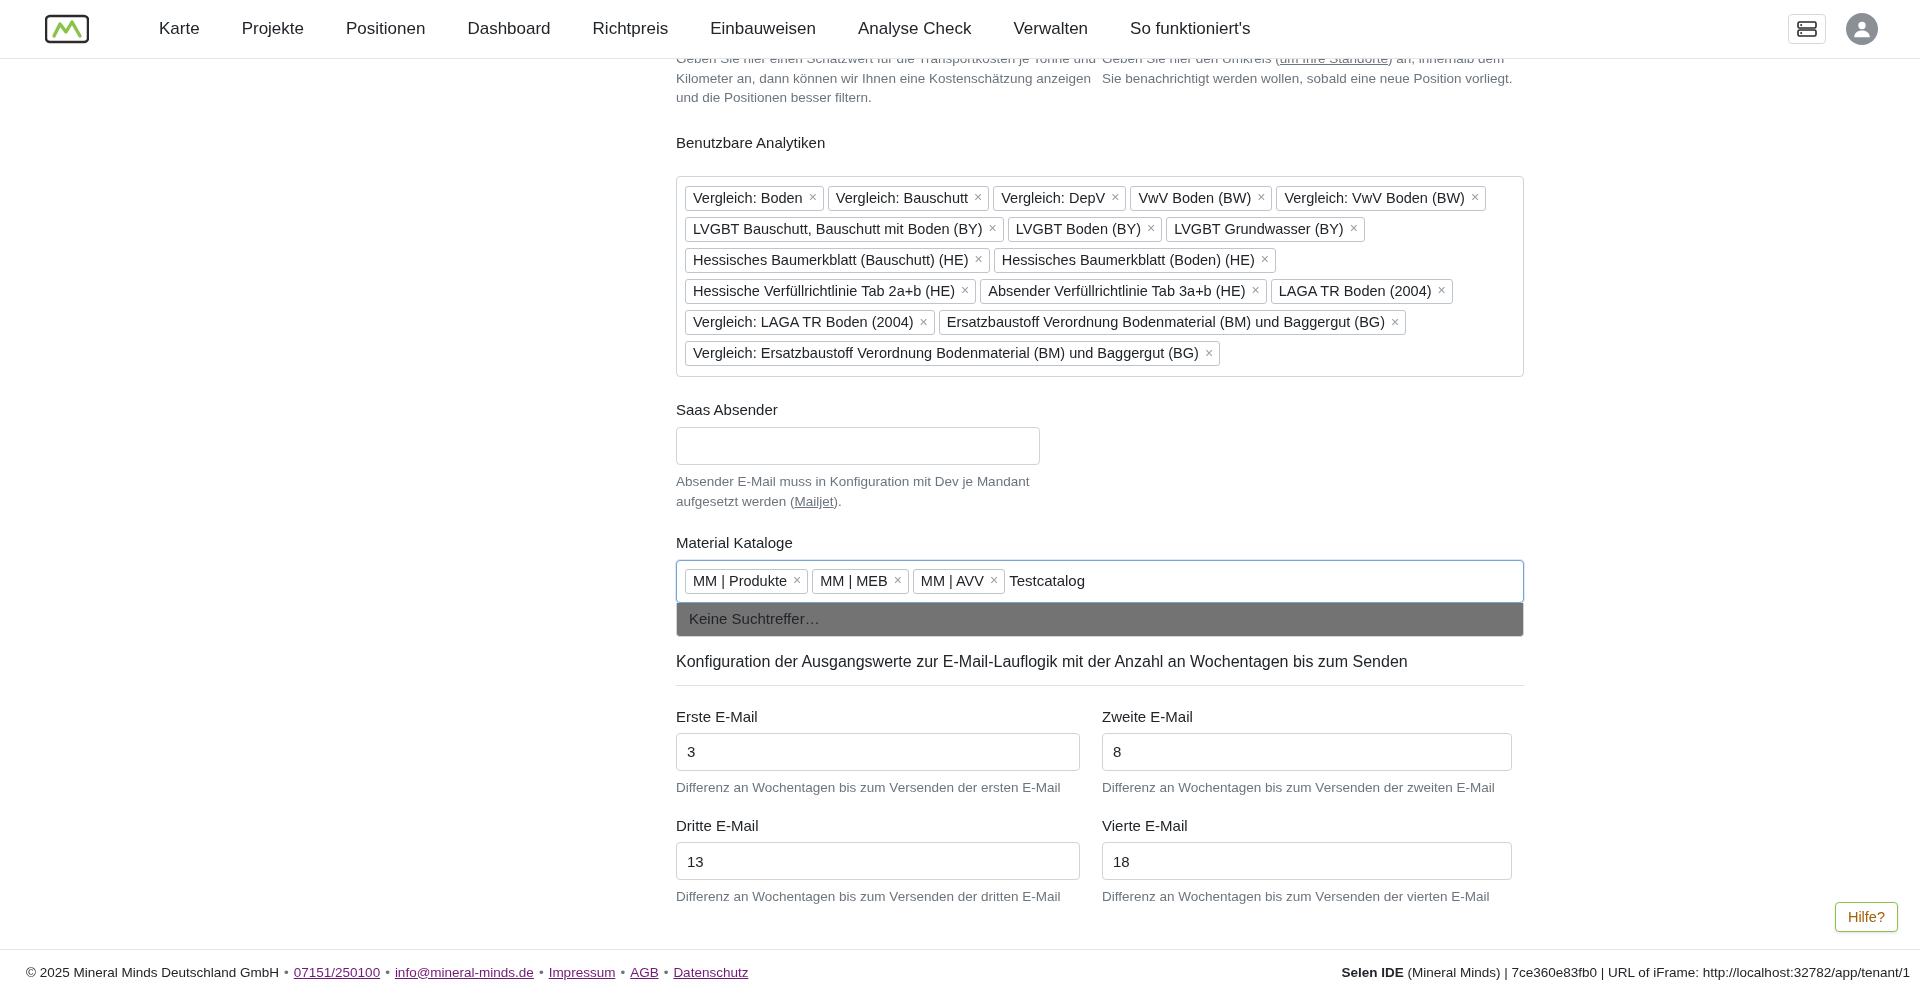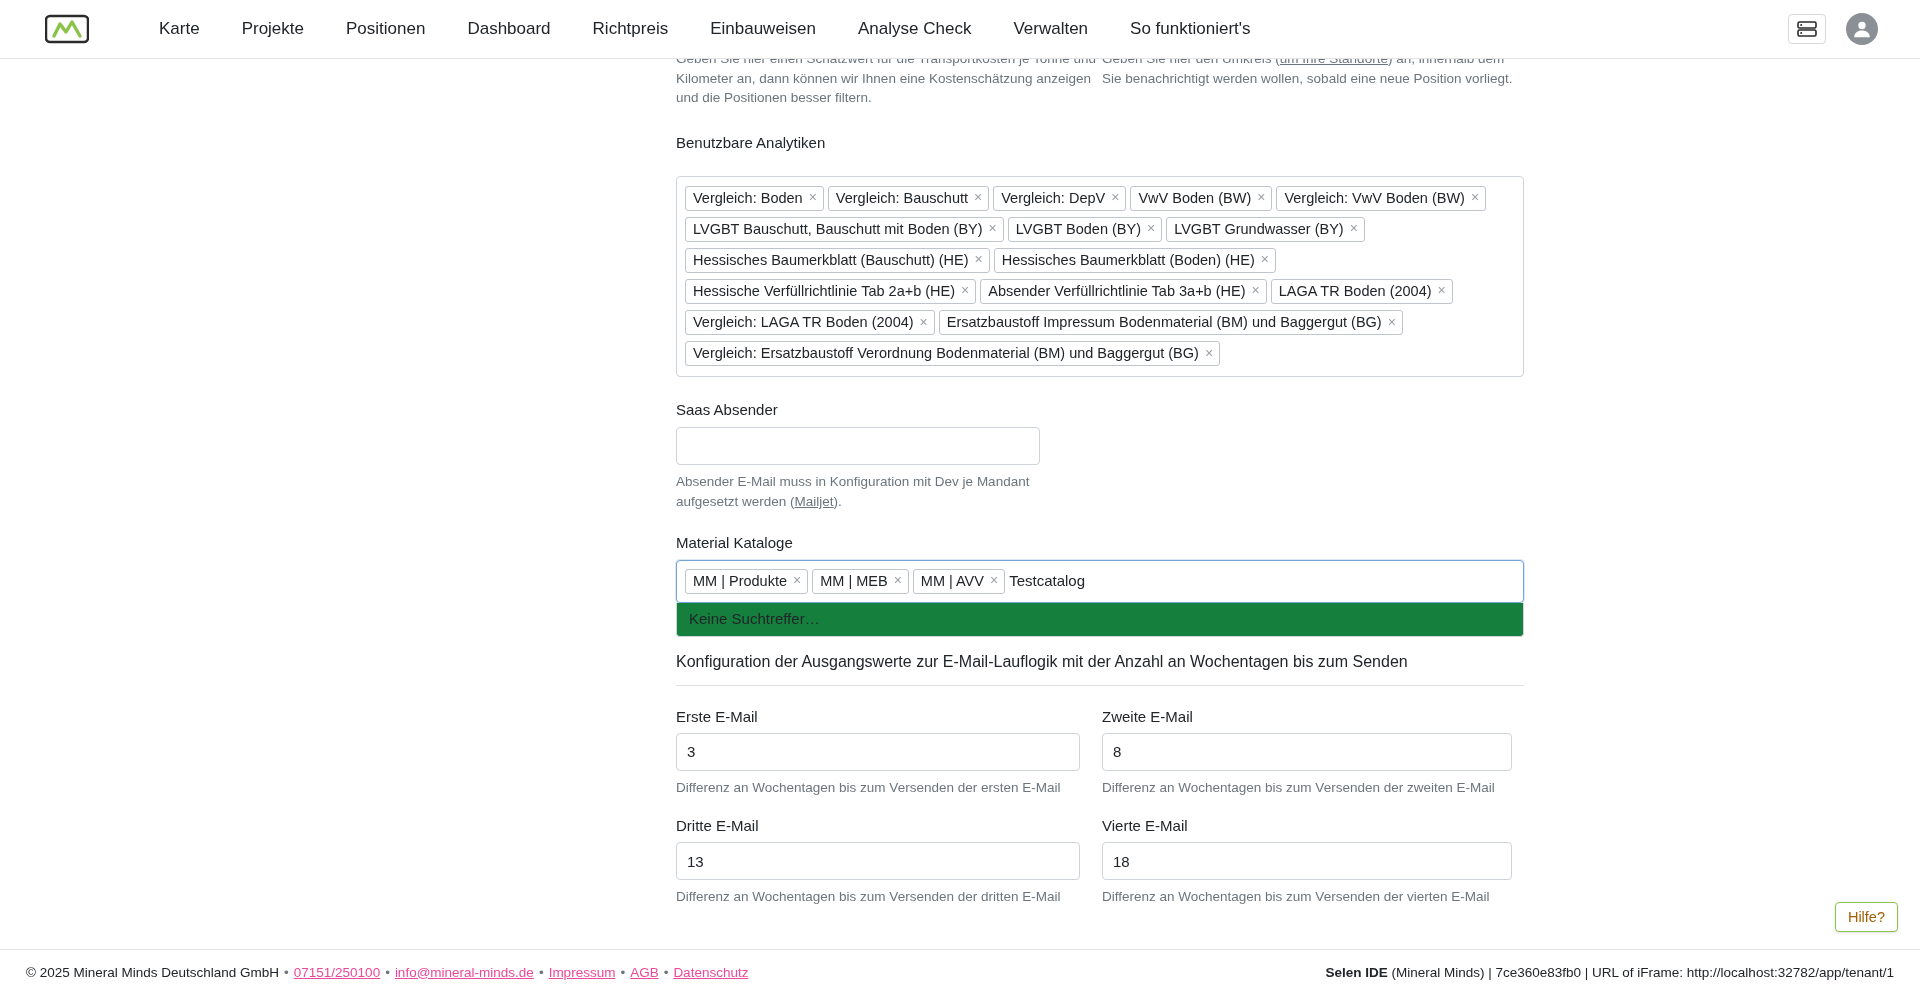--- a/index.html
+++ b/index.html
@@ -81,21 +81,21 @@
     display: inline-block; border: none; outline: none; font-size: 15px;
     color: #212529; min-width: 120px; padding: 2px 0; background: transparent;
   }
 
   .text-input {
     width: 100%; height: 38px; border: 1px solid #ced4da; border-radius: 4px;
     font-size: 15px; color: #212529; padding: 4px 10px; background: #fff; outline: none;
   }
 
   .dropdown {
-    border: 1px solid #ced4da; border-top: none; background: #15803d;
+    border: 1px solid #ced4da; border-top: none; background: #737373;
     font-size: 15px; color: #212529; padding: 7px 12px 9px 12px;
     border-bottom-left-radius: 4px; border-bottom-right-radius: 4px;
   }
 
   .section-note {
     font-size: 16px; color: #212529; margin-top: 16px;
   }
 
   .hr { border: none; border-top: 1px solid #e1e1e1; margin: 0; }
 
@@ -109,22 +109,22 @@
     box-shadow: 0 1px 3px rgba(0,0,0,0.12); cursor: pointer; z-index: 30;
   }
 
   
   .footer {
     position: absolute; bottom: 0; left: 0; width: 1920px; height: 45px;
     border-top: 1px solid #e4e4e4; background: #fff;
     display: flex; align-items: center; font-size: 13.5px; color: #212529;
   }
   .footer .left { margin-left: 26px; }
-  .footer .right { margin-left: auto; margin-right: 26px; color: #212529; }
-  .footer a { color: #ec4899; text-decoration: underline; }
+  .footer .right { margin-left: auto; margin-right: 10px; color: #212529; }
+  .footer a { color: #701a75; text-decoration: underline; }
   .footer .sep { color: #6c757d; margin: 0 5px; }
 </style>
 </head>
 <body>
 
 <div class="page">
 
   <div class="navbar">
     <div class="brand">
       <svg width="44" height="32" viewBox="0 0 44 32">
@@ -212,21 +212,21 @@
             </span><span class="tag">
               <span>Absender Verfüllrichtlinie Tab 3a+b (HE)</span>
               <span class="x">×</span>
             </span><span class="tag">
               <span>LAGA TR Boden (2004)</span>
               <span class="x">×</span>
             </span><span class="tag">
               <span>Vergleich: LAGA TR Boden (2004)</span>
               <span class="x">×</span>
             </span><span class="tag">
-              <span>Ersatzbaustoff Impressum Bodenmaterial (BM) und Baggergut (BG)</span>
+              <span>Ersatzbaustoff Verordnung Bodenmaterial (BM) und Baggergut (BG)</span>
               <span class="x">×</span>
             </span><span class="tag">
               <span>Vergleich: Ersatzbaustoff Verordnung Bodenmaterial (BM) und Baggergut (BG)</span>
               <span class="x">×</span>
             </span>
         </div>
       </div>
 
       <div style="margin-top: 24px;">
         <div class="label">Saas Absender</div>

